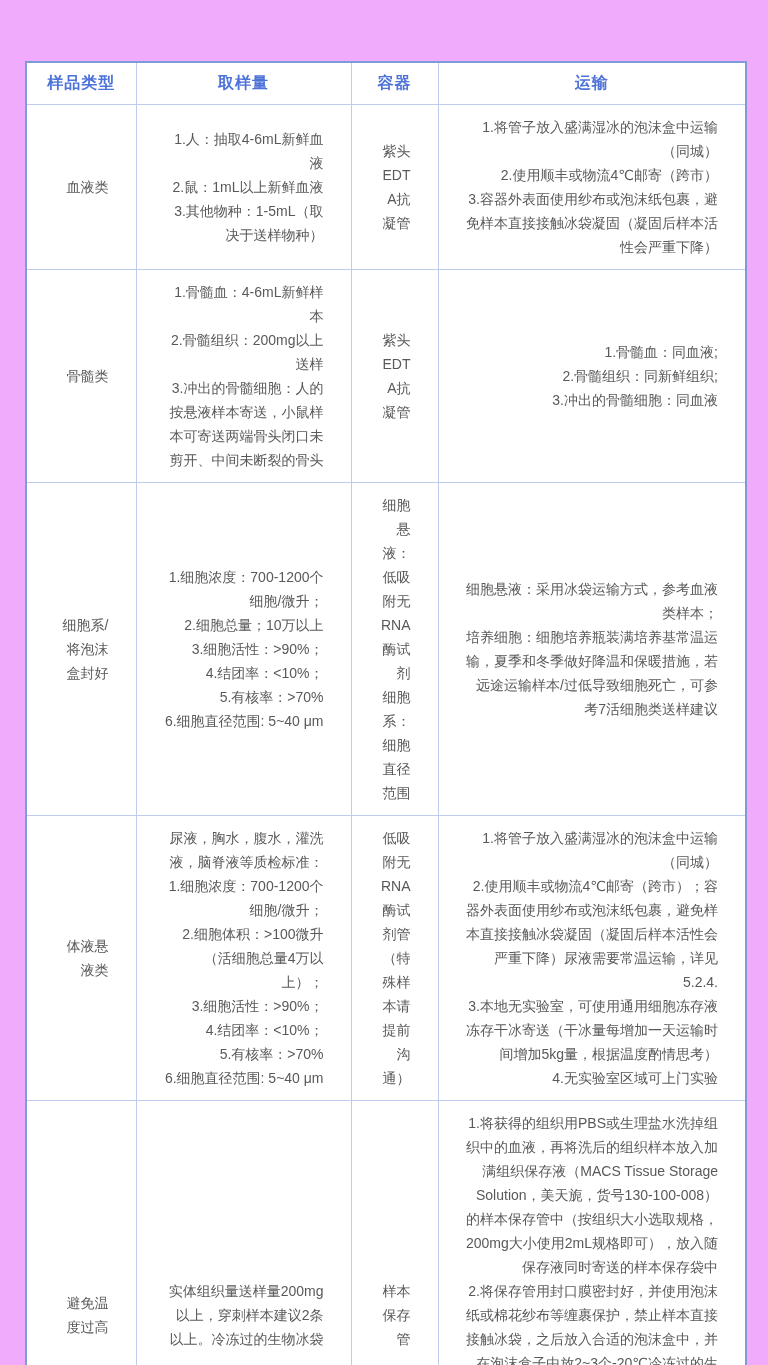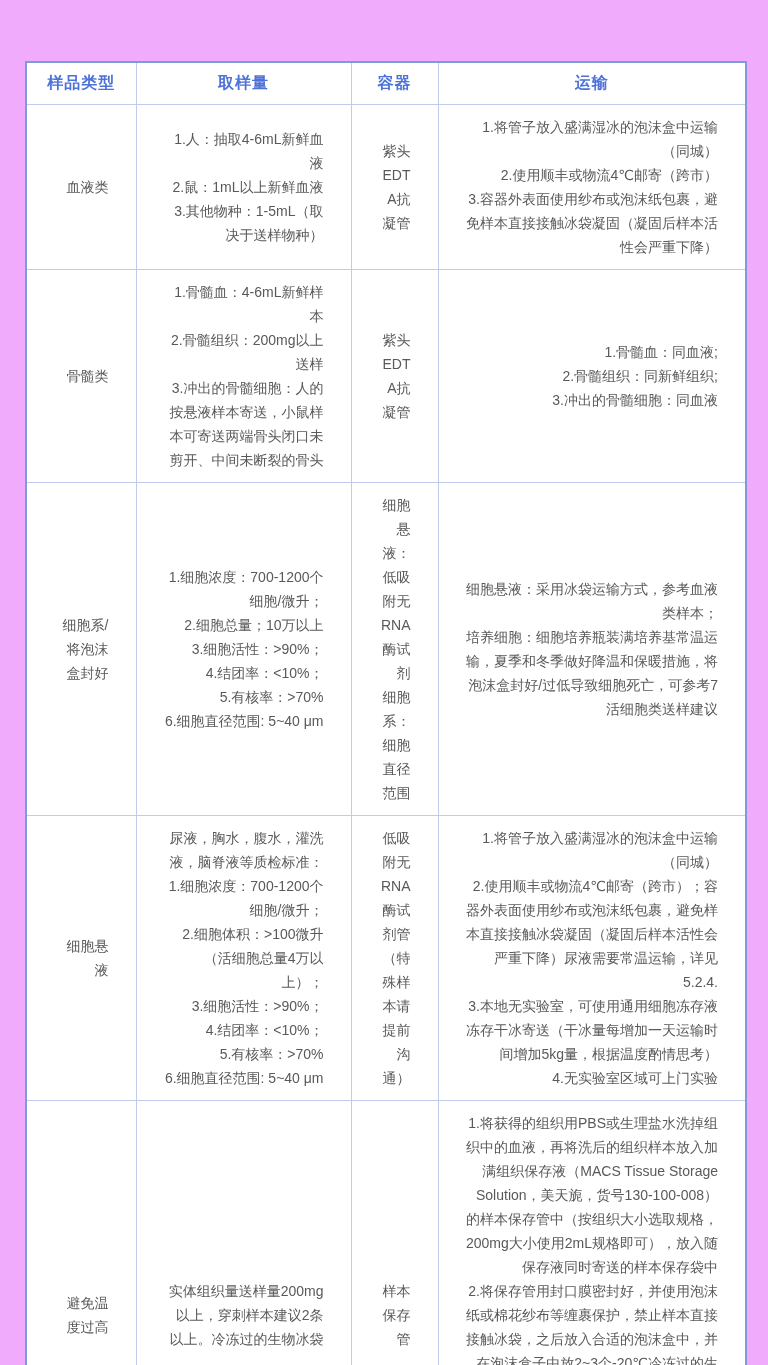--- a/index.html
+++ b/index.html
@@ -102,24 +102,24 @@
         <td>细胞系/将泡沫盒封好</td>
         <td>1.细胞浓度：700-1200个细胞/微升；
 2.细胞总量；10万以上
 3.细胞活性：&gt;90%；
 4.结团率：&lt;10%；
 5.有核率：&gt;70%
 6.细胞直径范围: 5~40 μm</td>
         <td>细胞悬液：低吸附无RNA酶试剂
 细胞系：细胞直径范围</td>
         <td>细胞悬液：采用冰袋运输方式，参考血液类样本；
-培养细胞：细胞培养瓶装满培养基常温运输，夏季和冬季做好降温和保暖措施，将泡沫盒封好/过低导致细胞死亡，可参考7活细胞类送样建议</td>
+培养细胞：细胞培养瓶装满培养基常温运输，夏季和冬季做好降温和保暖措施，若远途运输样本/过低导致细胞死亡，可参考7活细胞类送样建议</td>
       </tr>
       <tr>
-        <td>细胞悬液</td>
+        <td>体液悬液类</td>
         <td>尿液，胸水，腹水，灌洗液，脑脊液等质检标准：
 1.细胞浓度：700-1200个细胞/微升；
 2.细胞体积：&gt;100微升（活细胞总量4万以上）；
 3.细胞活性：&gt;90%；
 4.结团率：&lt;10%；
 5.有核率：&gt;70%
 6.细胞直径范围: 5~40 μm</td>
         <td>低吸附无RNA酶试剂管（特殊样本请提前沟通）</td>
         <td>1.将管子放入盛满湿冰的泡沫盒中运输（同城）
 2.使用顺丰或物流4℃邮寄（跨市）；容器外表面使用纱布或泡沫纸包裹，避免样本直接接触冰袋凝固（凝固后样本活性会严重下降）尿液需要常温运输，详见5.2.4.

